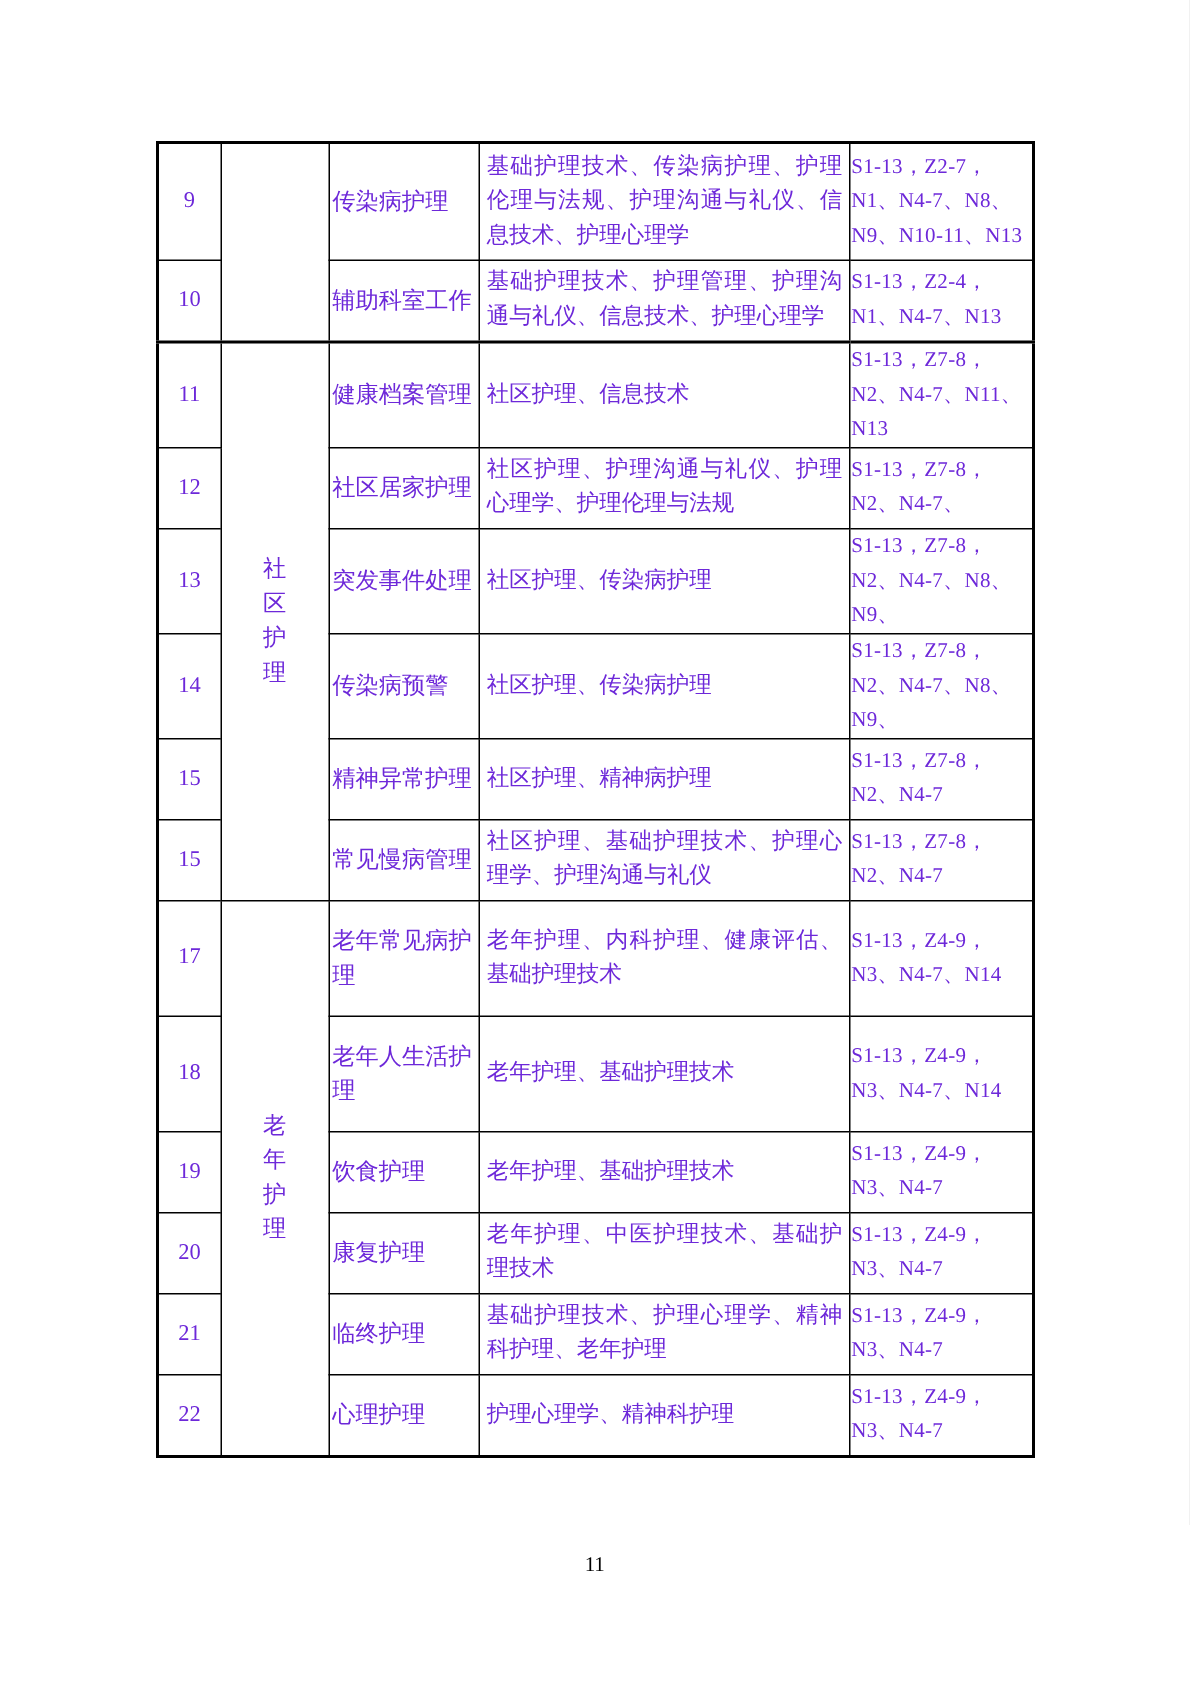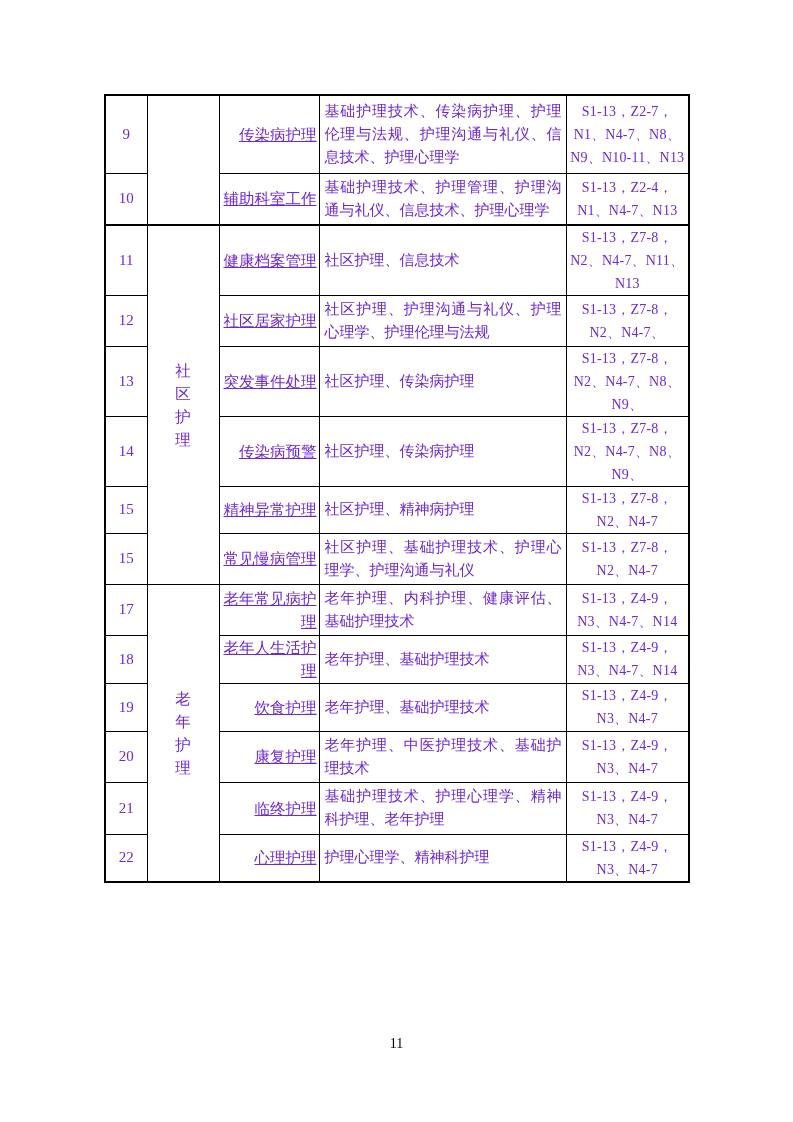--- a/index.html
+++ b/index.html
@@ -26,23 +26,23 @@
   .task-table td {
     border: 1px solid #000;
     vertical-align: middle;
     line-height: 23px;
     overflow: hidden;
     color: #6d28d9;
   }
   tr.section-start td { border-top: 2px solid #000; }
   .c-num     { text-align: center;  font-size: 15px; }
   .c-cat     { text-align: center;  font-size: 15.5px; padding: 0 21px; }
-  .c-task    { text-align: right;  font-size: 15.5px; padding: 0 2px; text-decoration: underline; }
+  .c-task    { text-align: left;  font-size: 15.5px; padding: 15px 2px; }
   .c-courses { text-align: justify; font-size: 15px;   padding: 2px 4px 2px 5px; }
-  .c-codes   { text-align: center;  font-size: 14px;   padding: 0 1px; line-height: 22px; letter-spacing: 0.2px; }
+  .c-codes   { text-align: left;  font-size: 14px;   padding: 0 1px; line-height: 22px; letter-spacing: 0.2px; }
   .heading {
     position: absolute;
     left: 119px;
     top: 846px;
     font-family: "Liberation Sans", "DejaVu Sans", sans-serif;
     font-weight: bold;
     font-size: 19px;
     letter-spacing: 1px;
     white-space: nowrap;
   }

